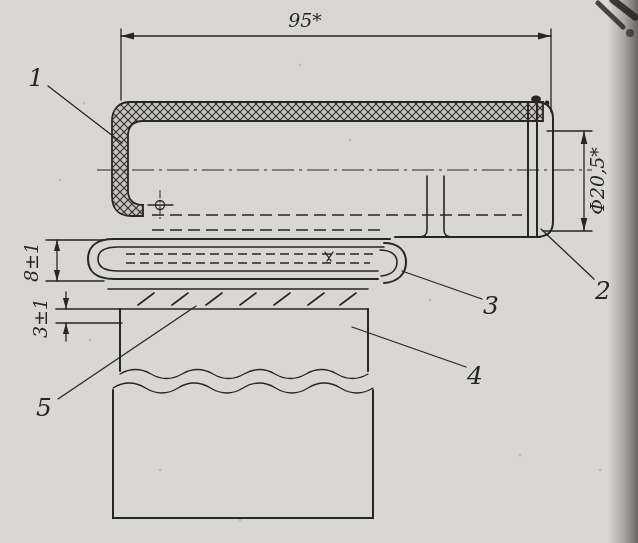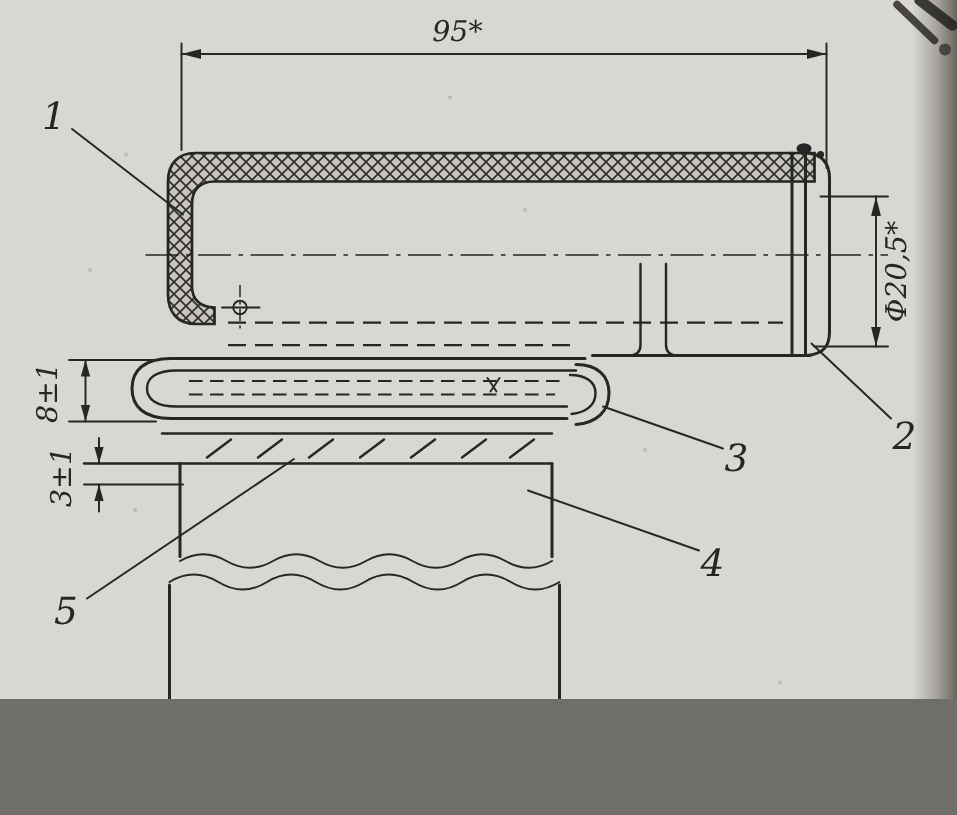--- a/index.html
+++ b/index.html
@@ -1,17 +1,17 @@
 <!DOCTYPE html>
 <html style="--paper: #d9d7d1; --ink: #262626;"><head>
 <meta charset="utf-8">
 <style>
   html,body { margin:0; padding:0; background:#6f6e6a; }
   .stage {
-    width:638px; height:466px; position:relative; overflow:hidden;
+    width:638px; height:543px; position:relative; overflow:hidden;
     background: var(--paper, #d9d7d1);
     font-family: "DejaVu Serif", serif;
   }
   svg { display:block; }
   .ol      { stroke: var(--ink,#262626); stroke-width:2;   fill:none; stroke-linecap:round; }
   .ol-thin { stroke: var(--ink,#262626); stroke-width:1.3; fill:none; stroke-linecap:round; }
   .ol-med  { stroke: var(--ink,#262626); stroke-width:1.6; fill:none; stroke-linecap:round; }
   .hid     { stroke: var(--ink,#262626); stroke-width:1.5; fill:none; stroke-dasharray:12 6; }
   .hid2    { stroke: var(--ink,#262626); stroke-width:1.4; fill:none; stroke-dasharray:9 5; }
   .cline   { stroke: var(--ink,#262626); stroke-width:1.1; fill:none; stroke-dasharray:22 5 3 5; }

